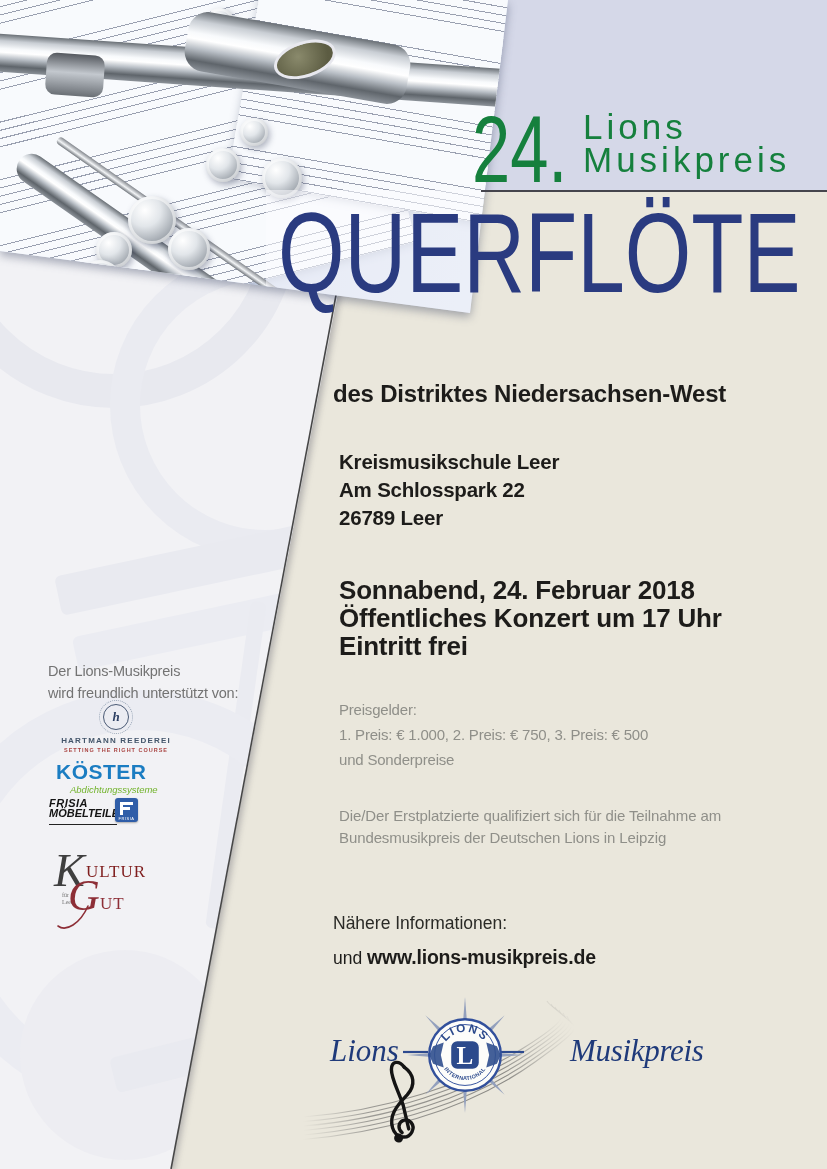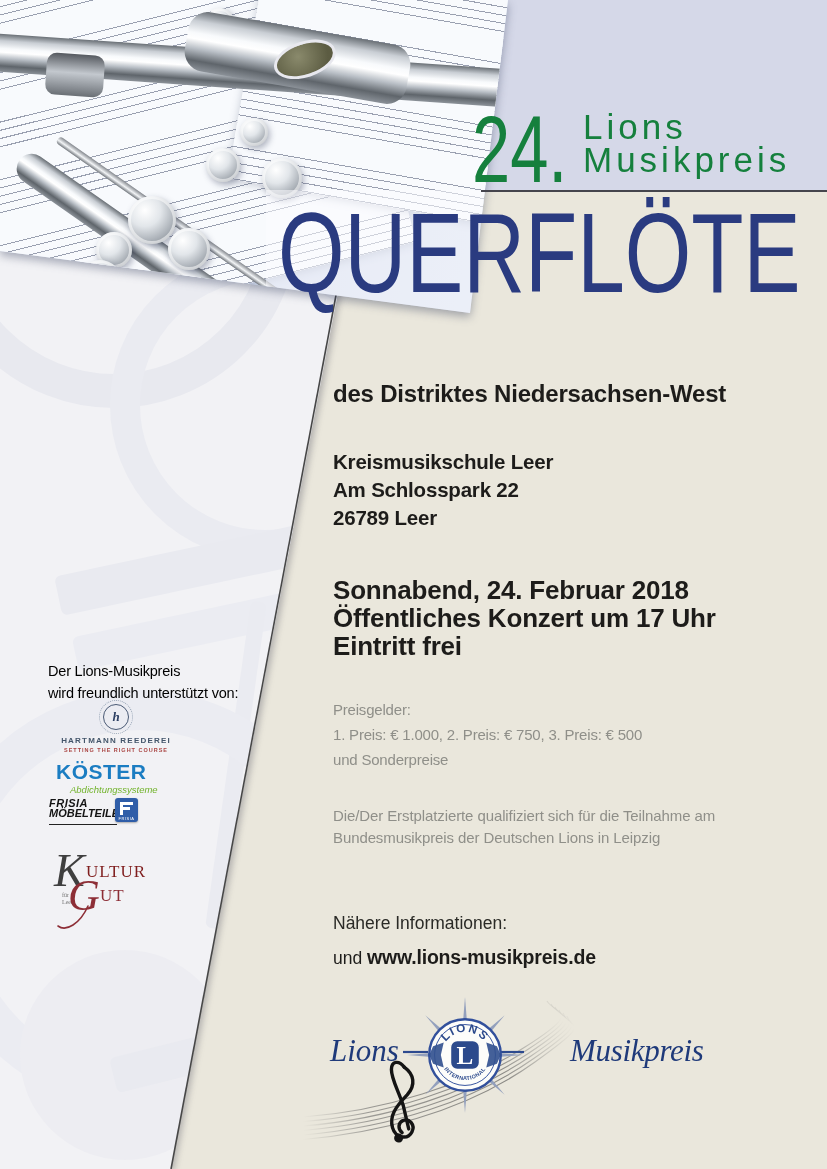--- a/index.html
+++ b/index.html
@@ -44,34 +44,34 @@
   .hdr{position:absolute;z-index:6;color:#15803d;}
   .edition{left:472px;top:96px;font-size:94px;font-weight:300;letter-spacing:0;}
   .edition .sx{display:inline-block;transform:scaleX(.73);transform-origin:left;}
   .brand{left:583px;top:110px;font-size:35px;line-height:33px;font-weight:300;letter-spacing:4px;}
   .instrument{left:278px;top:196px;font-size:114px;font-weight:200;color:#2a3b80;line-height:1;}
   .instrument .sx{display:inline-block;transform:scaleX(.75);transform-origin:left;}
 
   
   .content{position:absolute;left:333px;top:380px;width:470px;z-index:6;color:#1d1c1a;}
   .subtitle{font-size:24px;font-weight:bold;letter-spacing:-0.2px;margin:0 0 40px 0;}
-  .blk{margin:0;}
+  .blk{margin:6px;}
   .venue{font-size:20.5px;font-weight:bold;line-height:28px;margin-bottom:44px;letter-spacing:-0.2px;}
   .event{font-size:26px;font-weight:bold;line-height:28px;margin-bottom:37px;letter-spacing:-0.2px;}
   .gray{color:#8f8f89;}
   .prizes{font-size:15px;line-height:25px;margin-bottom:33px;letter-spacing:-0.2px;}
   .qualif{font-size:15px;line-height:22px;margin-bottom:64px;letter-spacing:-0.1px;}
   .contact-h{font-size:17.5px;color:#2a2a26;margin-bottom:12px;}
   .email{font-size:22px;font-weight:bold;margin-bottom:15px;letter-spacing:0.2px;}
   .webline{font-size:17.5px;}
   .webline b{font-size:19.5px;letter-spacing:-0.2px;}
 
   
   .sidebar{position:absolute;left:48px;top:660px;width:200px;z-index:6;}
-  .sb-intro{font-size:14.5px;line-height:22px;color:#000000;letter-spacing:-0.2px;}
+  .sb-intro{font-size:14.5px;line-height:22px;color:#737373;letter-spacing:-0.2px;}
   .hartmann{position:absolute;left:2px;top:44px;width:132px;text-align:center;}
   .hart-circle{position:relative;width:24px;height:24px;margin:0 auto;border:1.5px solid #4a5a75;border-radius:50%;
                font-family:"Liberation Serif",serif;font-style:italic;font-weight:bold;font-size:13px;color:#2c3f63;
                line-height:24px;}
   .hart-circle:before{content:"";position:absolute;inset:-5px;border:1px dotted #9aa7b8;border-radius:50%;}
   .hart-name{margin-top:6px;font-size:8px;letter-spacing:1.2px;color:#44566b;font-weight:bold;}
   .hart-tag{margin-top:2px;font-size:5.5px;letter-spacing:1px;color:#a94442;font-weight:bold;}
   .koester{position:absolute;left:8px;top:100px;}
   .koester-name{font-size:21px;font-weight:bold;color:#1b7dc2;letter-spacing:0.5px;}
   .koester-tag{font-size:9.5px;color:#72b32c;margin:0 0 0 14px;font-style:italic;}
@@ -83,21 +83,21 @@
   .frisia-badge{position:absolute;left:66px;top:0;width:23px;height:24px;background:#2f5da8;border-radius:3px;
                 box-shadow:0 1px 2px rgba(0,0,0,.3);}
   .fb-bar{position:absolute;background:#fff;}
   .fb-name{position:absolute;left:0;right:0;bottom:1px;font-size:4px;color:#fff;text-align:center;letter-spacing:0.5px;}
   .kultur{position:absolute;left:6px;top:192px;width:100px;height:80px;font-family:"Liberation Serif",serif;}
   .k-script{position:absolute;left:0;top:-8px;font-style:italic;font-size:46px;color:#3f3f3f;}
   .k-ultur{position:absolute;left:32px;top:10px;font-size:17px;color:#7f1d1d;letter-spacing:1px;}
   .k-fuer{position:absolute;left:8px;top:40px;font-size:6px;color:#777;}
   .k-leer{position:absolute;left:8px;top:47px;font-size:6px;color:#777;}
   .g-script{position:absolute;left:14px;top:18px;font-style:italic;font-size:44px;color:#8d2e36;}
-  .k-ut{position:absolute;left:46px;top:34px;font-size:17px;color:#8d2e36;letter-spacing:1px;text-align:right;}
+  .k-ut{position:absolute;left:46px;top:42px;font-size:17px;color:#8d2e36;letter-spacing:1px;text-align:right;}
   .k-swash{position:absolute;left:0;top:52px;}
   .lions-word{position:absolute;left:330px;top:1033px;font-family:"Liberation Serif",serif;font-style:italic;
               font-size:31px;color:#1f3a7a;z-index:7;}
   .musik-word{position:absolute;left:570px;top:1033px;font-family:"Liberation Serif",serif;font-style:italic;
               font-size:31px;color:#1f3a7a;letter-spacing:-0.3px;z-index:7;}
   .lines-svg{position:absolute;left:295px;top:985px;z-index:6;}
   .emblem-svg{position:absolute;left:407px;top:997px;z-index:8;}
 </style>
 </head>
 <body>

